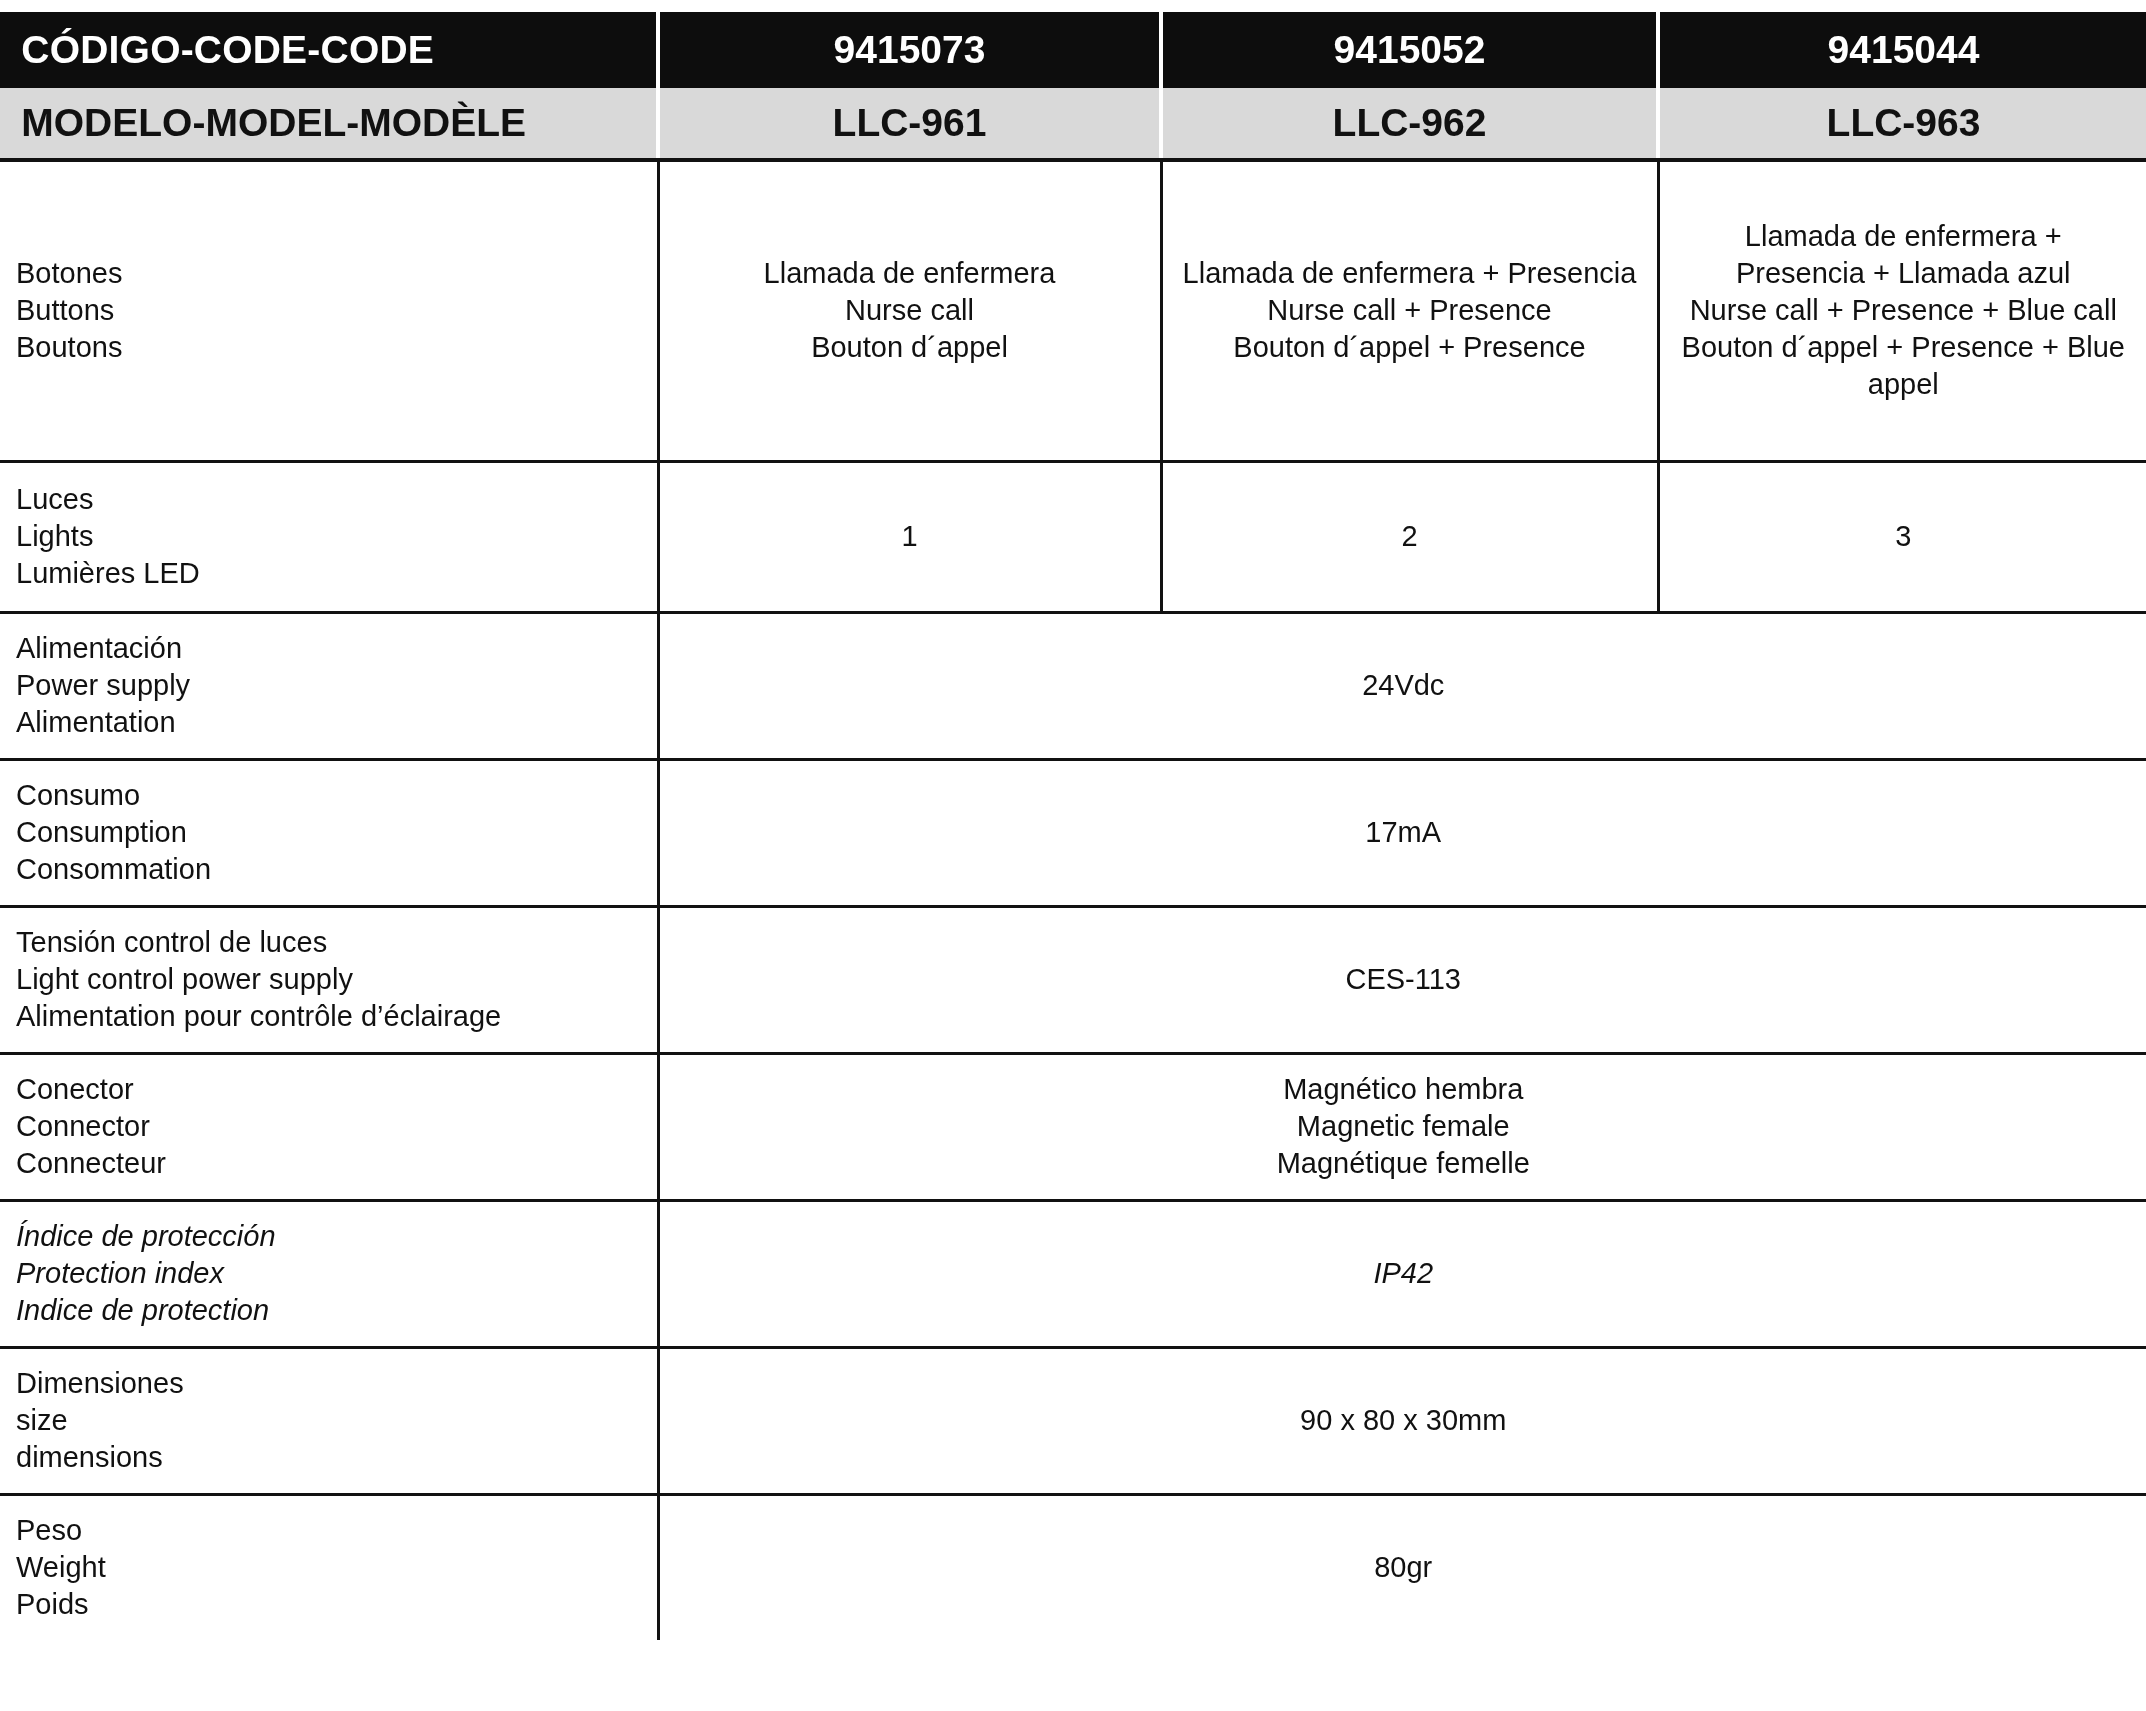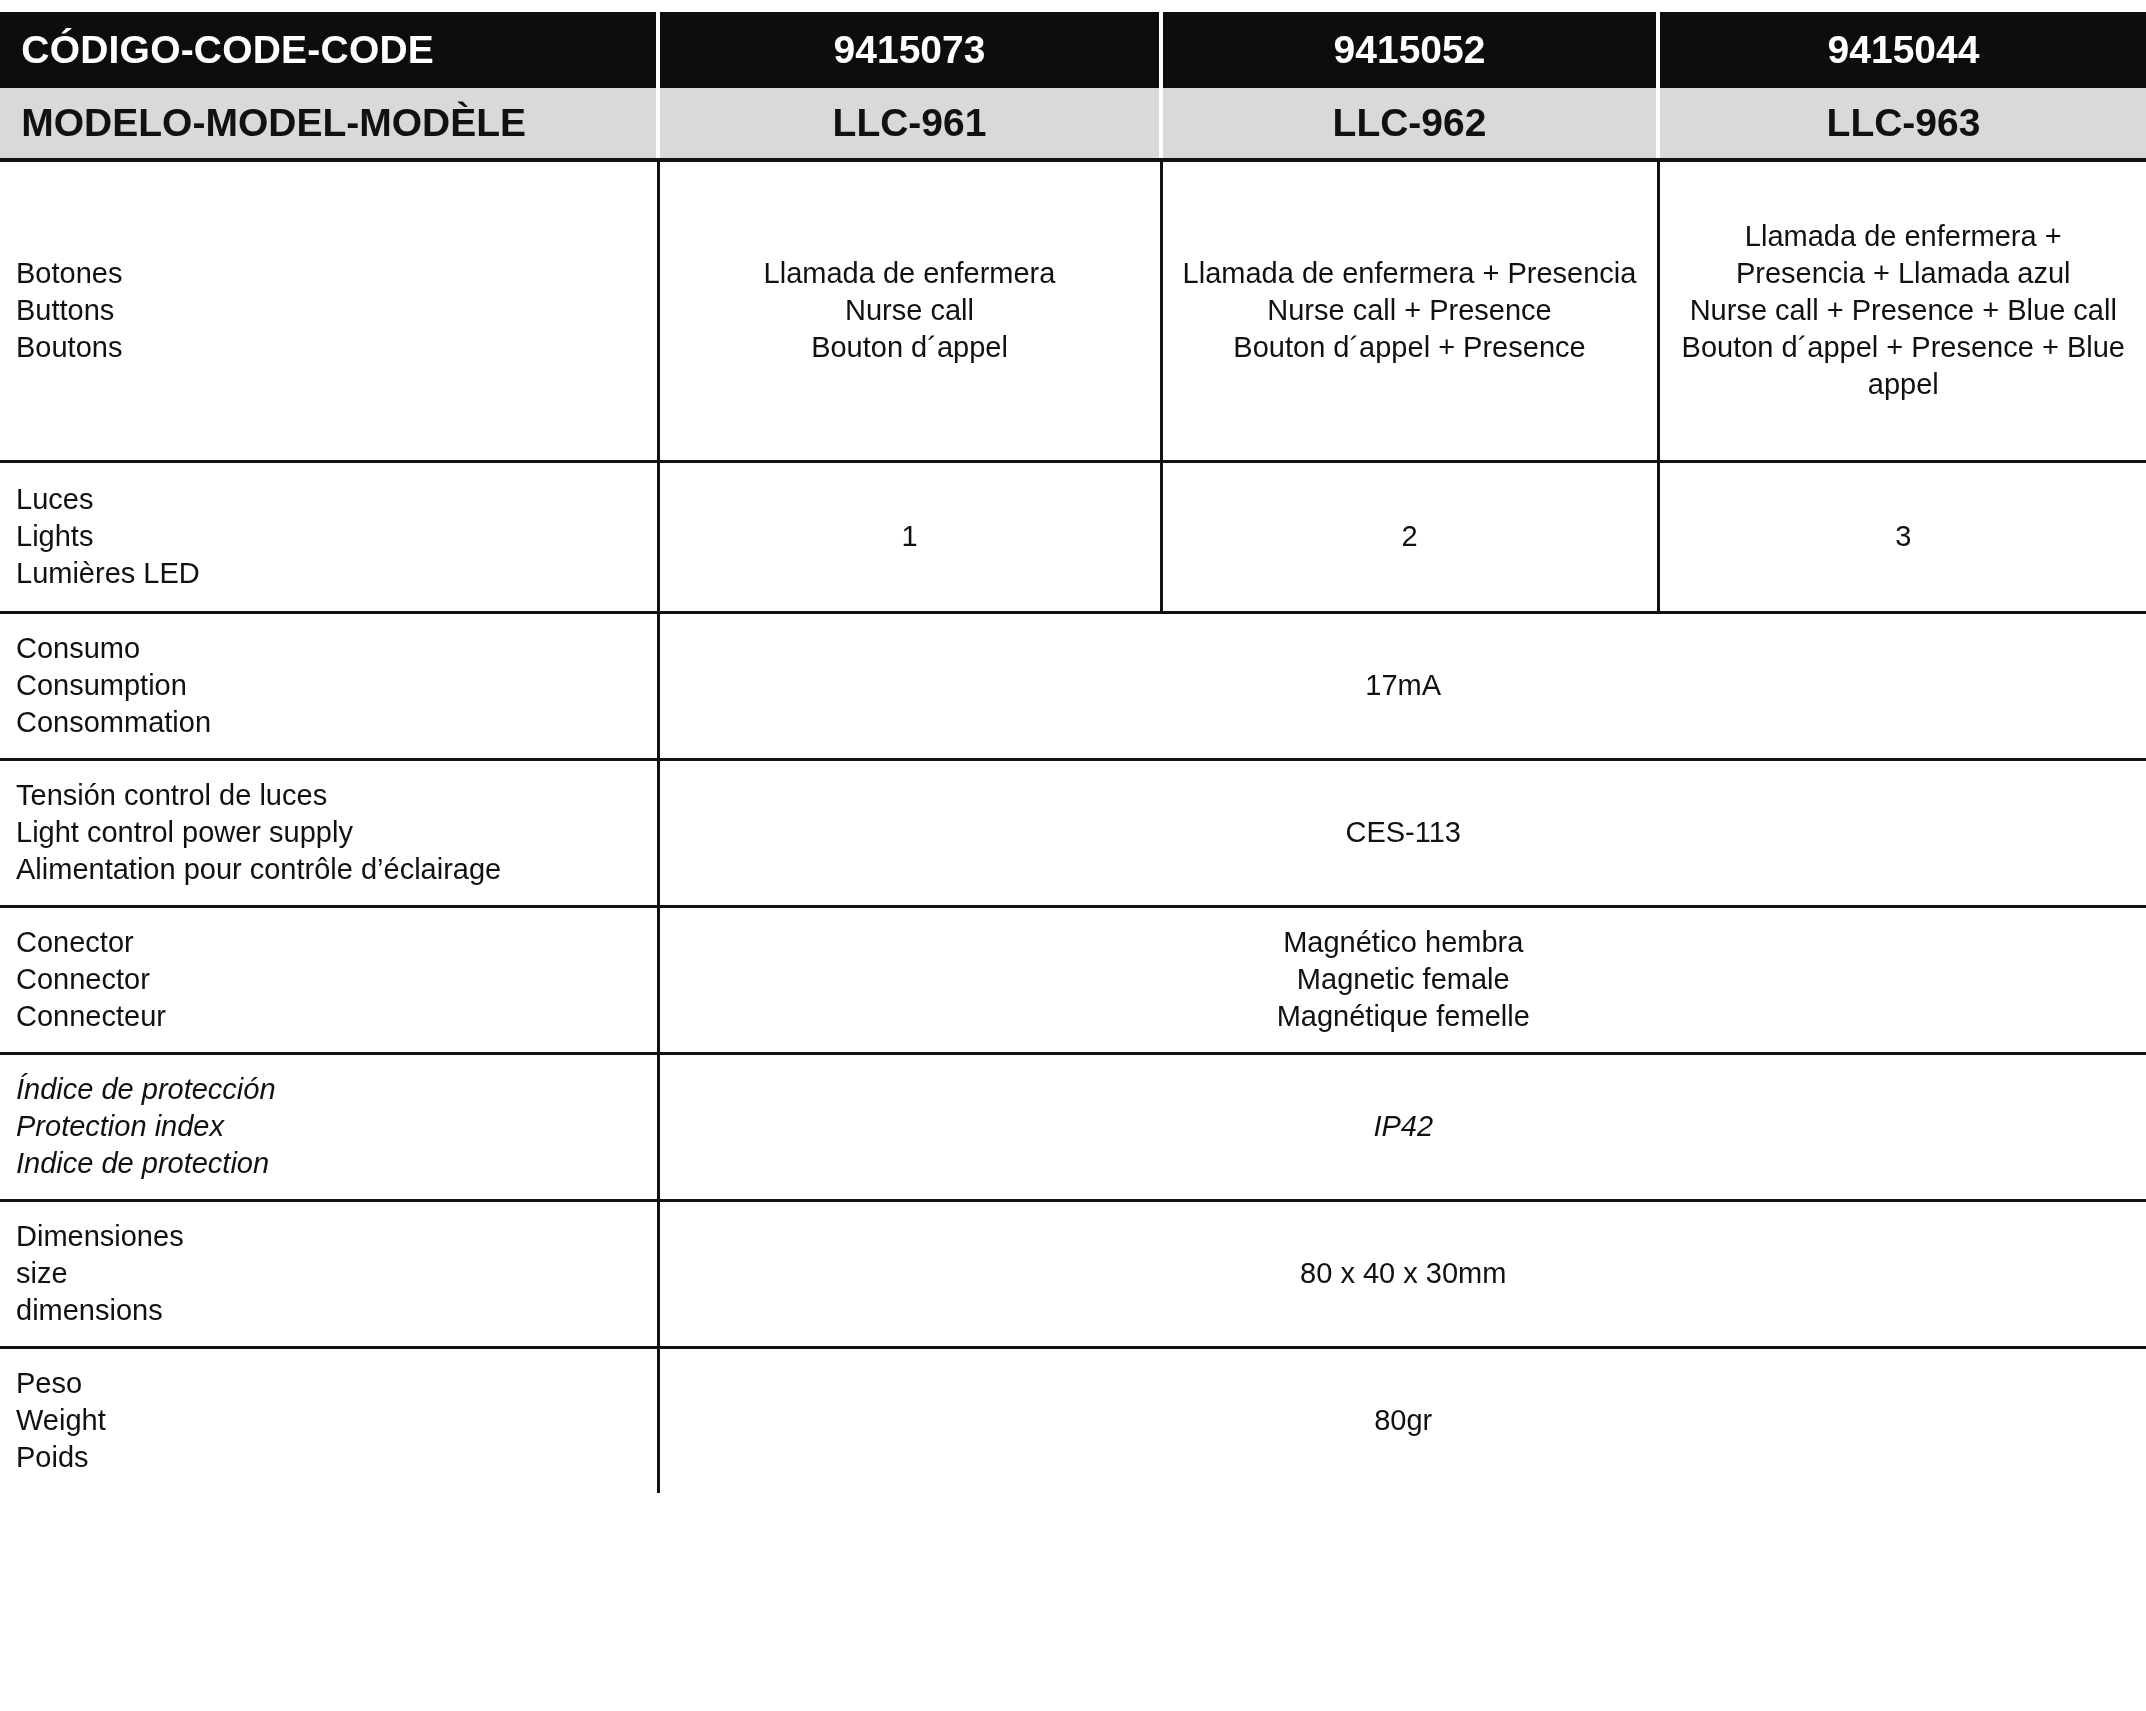--- a/index.html
+++ b/index.html
@@ -159,20 +159,30 @@
         <td class="label-cell">
           <span class="label-line">Luces</span>
           <span class="label-line">Lights</span>
           <span class="label-line">Lumières LED</span>
         </td>
         <td class="value-cell">1</td>
         <td class="value-cell">2</td>
         <td class="value-cell last">3</td>
       </tr>
 
+      <tr class="body-row r-power">
+        <td class="label-cell">
+          <span class="label-line">Alimentación</span>
+          <span class="label-line">Power supply</span>
+          <span class="label-line">Alimentation</span>
+        </td>
+        <td class="value-span" colspan="3">
+          <span class="val-line">24Vdc</span>
+        </td>
+      </tr>
 
       <tr class="body-row r-consumption">
         <td class="label-cell">
           <span class="label-line">Consumo</span>
           <span class="label-line">Consumption</span>
           <span class="label-line">Consommation</span>
         </td>
         <td class="value-span" colspan="3">
           <span class="val-line">17mA</span>
         </td>
@@ -213,21 +223,21 @@
         </td>
       </tr>
 
       <tr class="body-row r-dim">
         <td class="label-cell">
           <span class="label-line">Dimensiones</span>
           <span class="label-line">size</span>
           <span class="label-line">dimensions</span>
         </td>
         <td class="value-span" colspan="3">
-          <span class="val-line">80 x 40 x 30mm</span>
+          <span class="val-line">90 x 80 x 30mm</span>
         </td>
       </tr>
 
       <tr class="body-row r-weight no-bottom">
         <td class="label-cell">
           <span class="label-line">Peso</span>
           <span class="label-line">Weight</span>
           <span class="label-line">Poids</span>
         </td>
         <td class="value-span" colspan="3">

